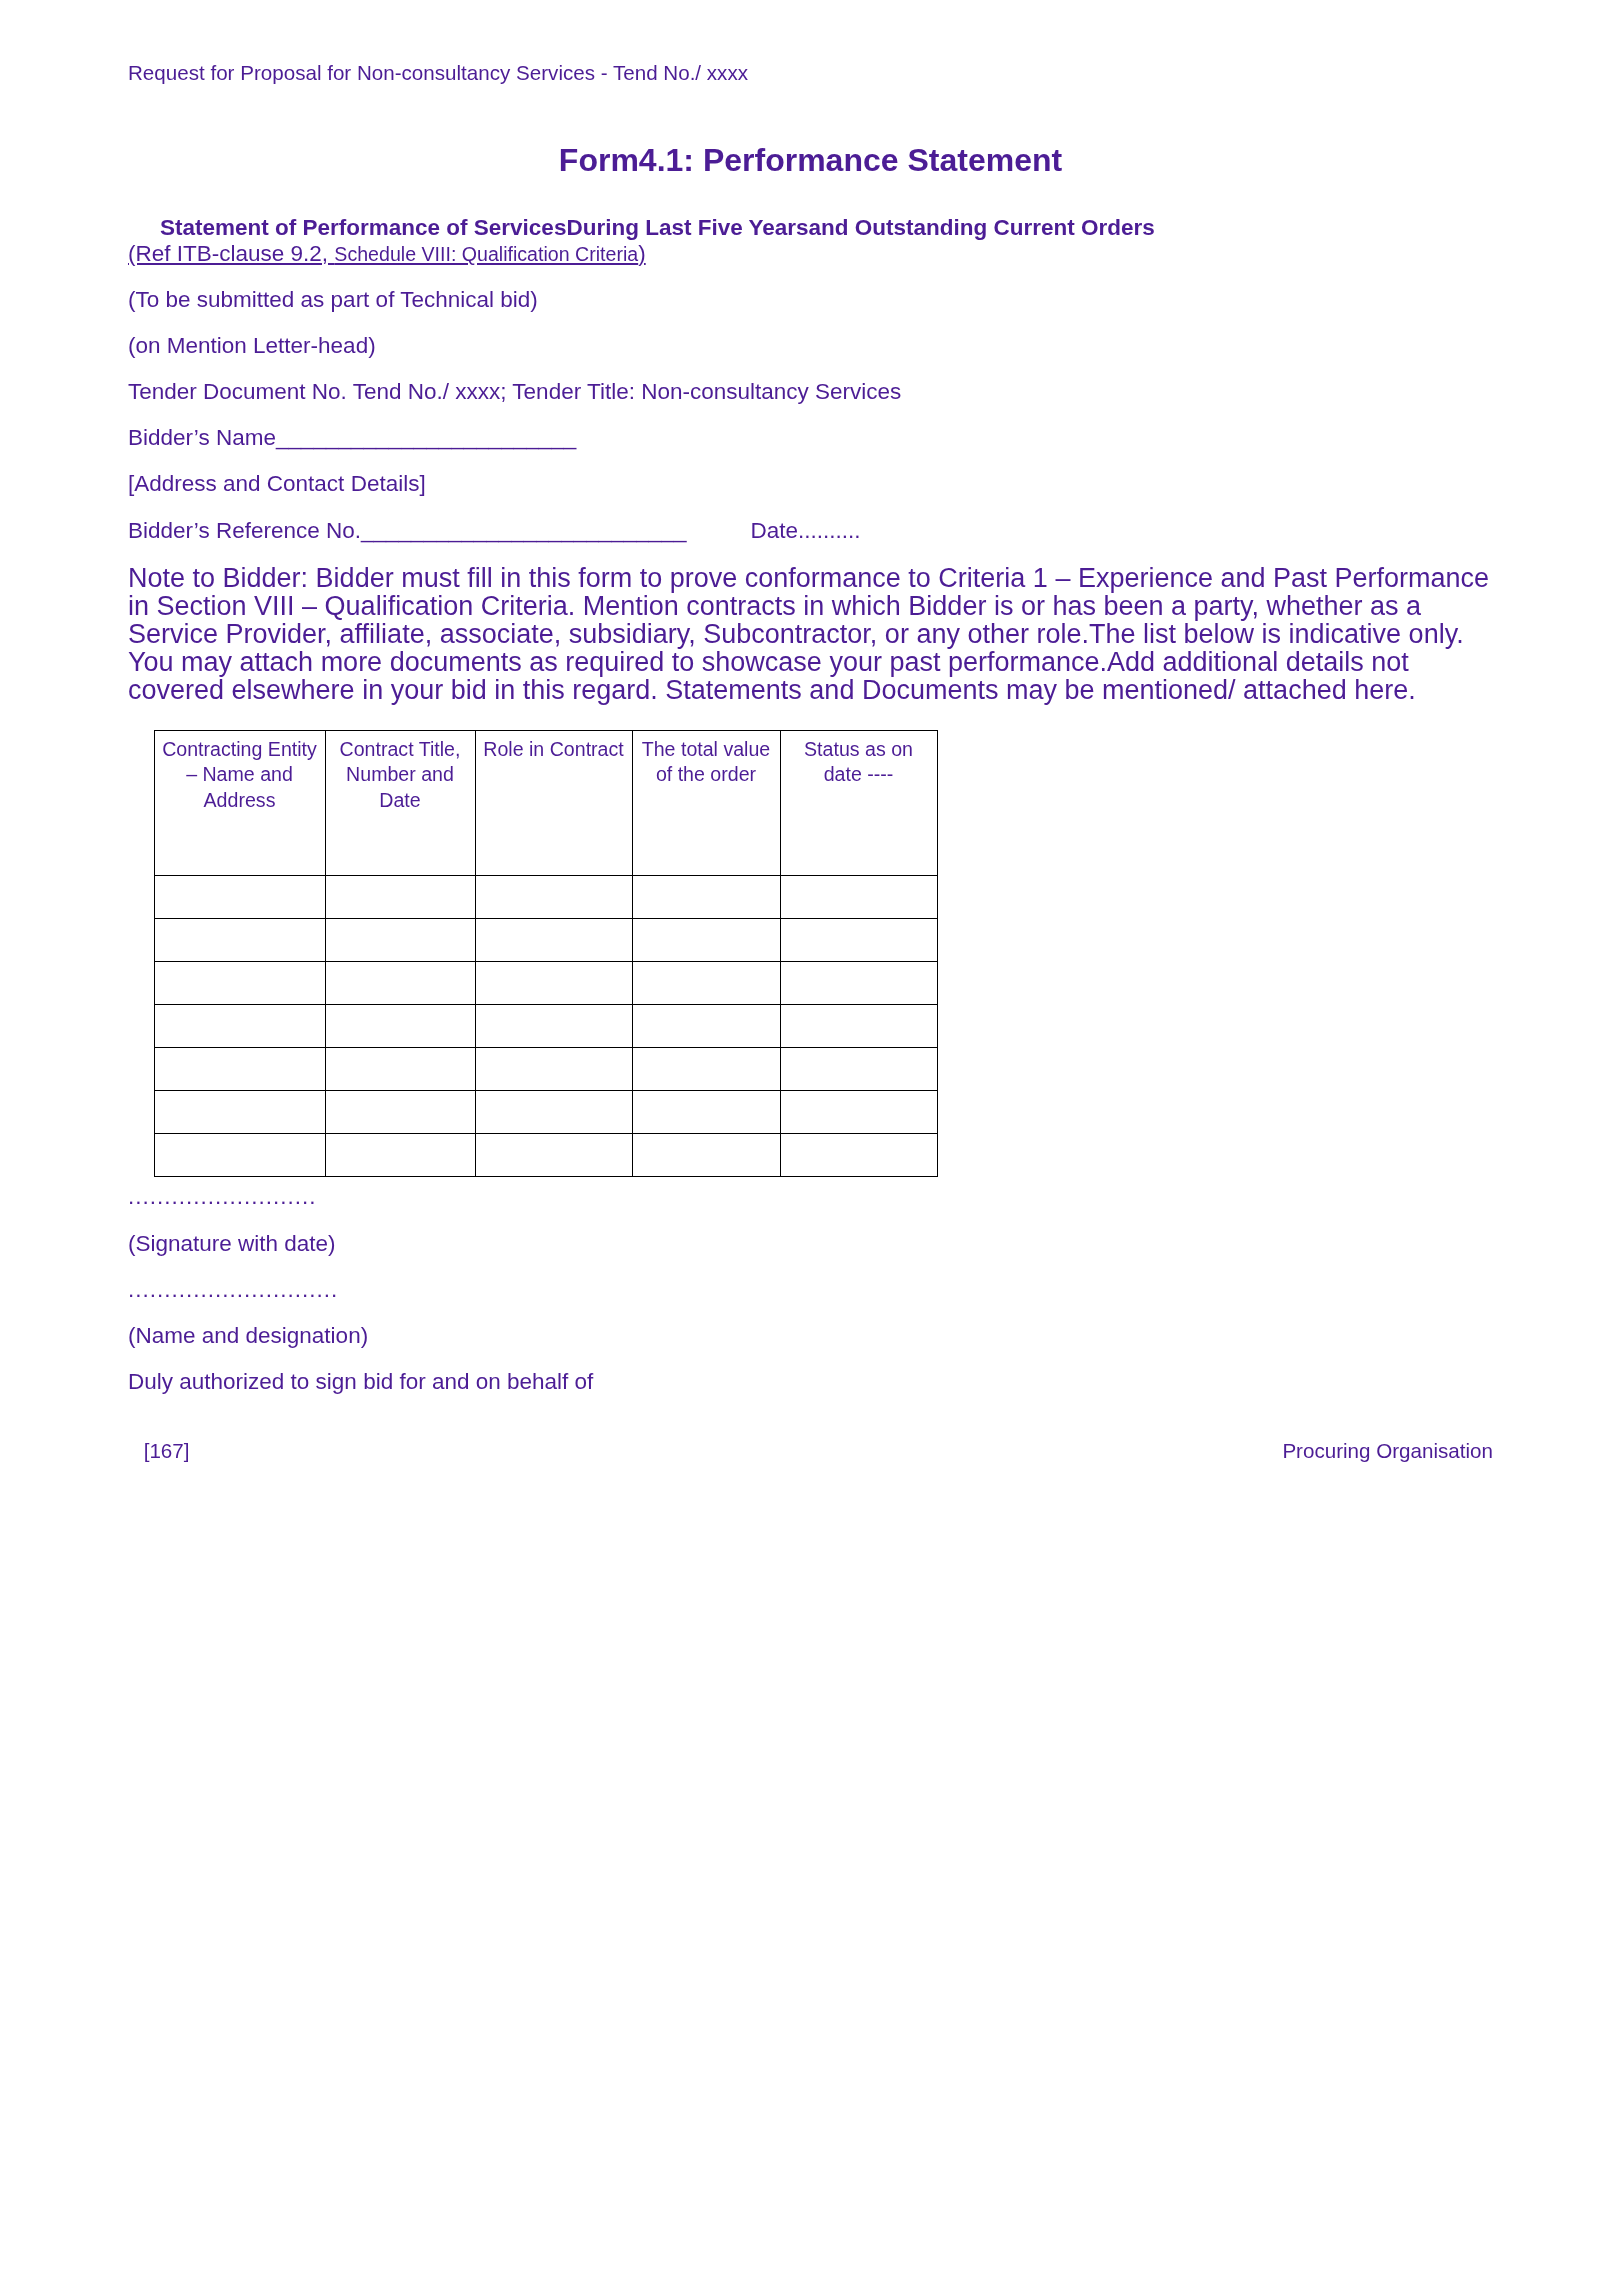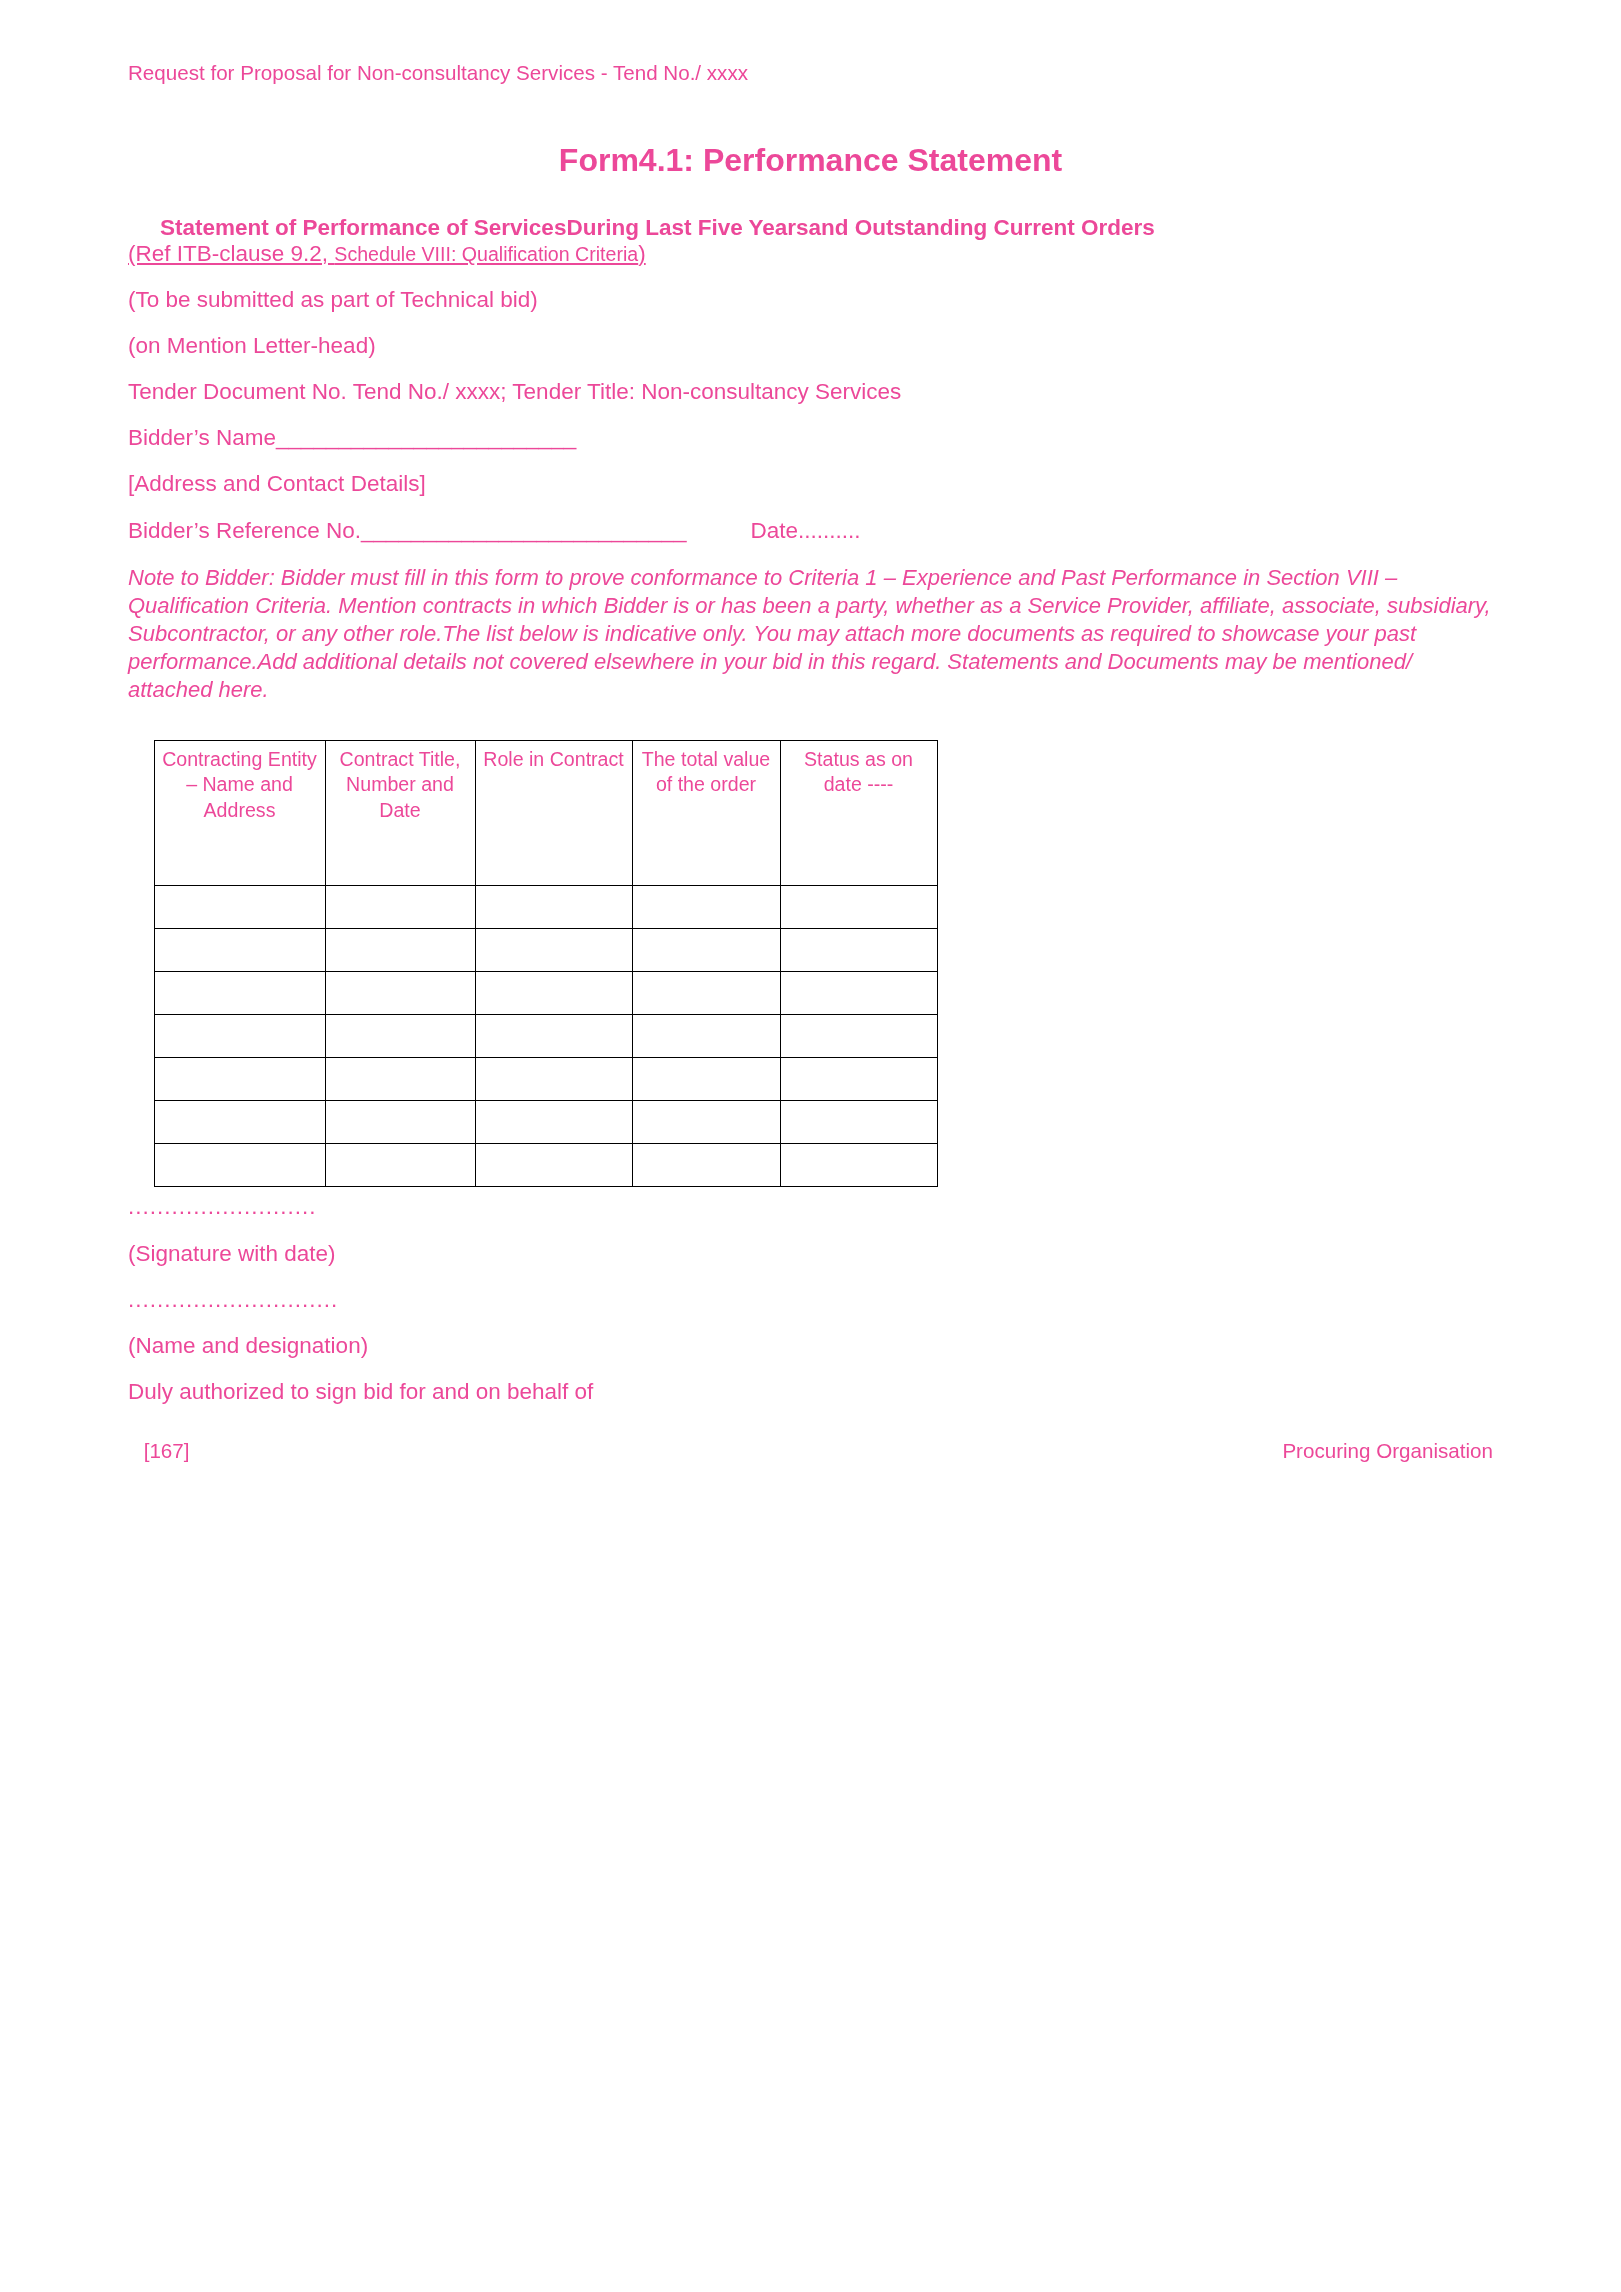--- a/index.html
+++ b/index.html
@@ -2,21 +2,21 @@
 <html><head>
 <meta charset="utf-8">
 <style>
   * { margin: 0; padding: 0; box-sizing: border-box; }
   html, body { background: #ffffff; }
   .page {
     position: relative;
     width: 1621px;
     height: 2293px;
     background: #ffffff;
-    color: #ec4899;
+    color: #4c1d95;
     font-family: "Liberation Sans", "DejaVu Sans", sans-serif;
     font-size: 22.5px;
     line-height: 26.5px;
     overflow: hidden;
   }
   .content {
     position: absolute;
     left: 128px;
     right: 128px;
     top: 61px;
@@ -27,24 +27,23 @@
     line-height: 39px;
     font-weight: bold;
     text-align: center;
     margin-bottom: 35px;
   }
   .statement { font-weight: bold; padding-left: 32px; }
   .statement-ref { margin-bottom: 19.6px; text-decoration: underline; }
   .statement-ref .small { font-size: 19.6px; }
   p.line { margin-bottom: 19.6px; }
   .note {
-    font-style: italic;
-    font-size: 22px;
+    font-size: 27px;
     line-height: 28px;
-    margin-bottom: 36px;
+    margin-bottom: 26px;
   }
   .date-gap { margin-left: 64px; }
   table.perf-table {
     border-collapse: collapse;
     margin-left: 25.5px;
     width: 782px;
     table-layout: fixed;
     margin-bottom: 7.8px;
     border-radius: 20px;
   }

